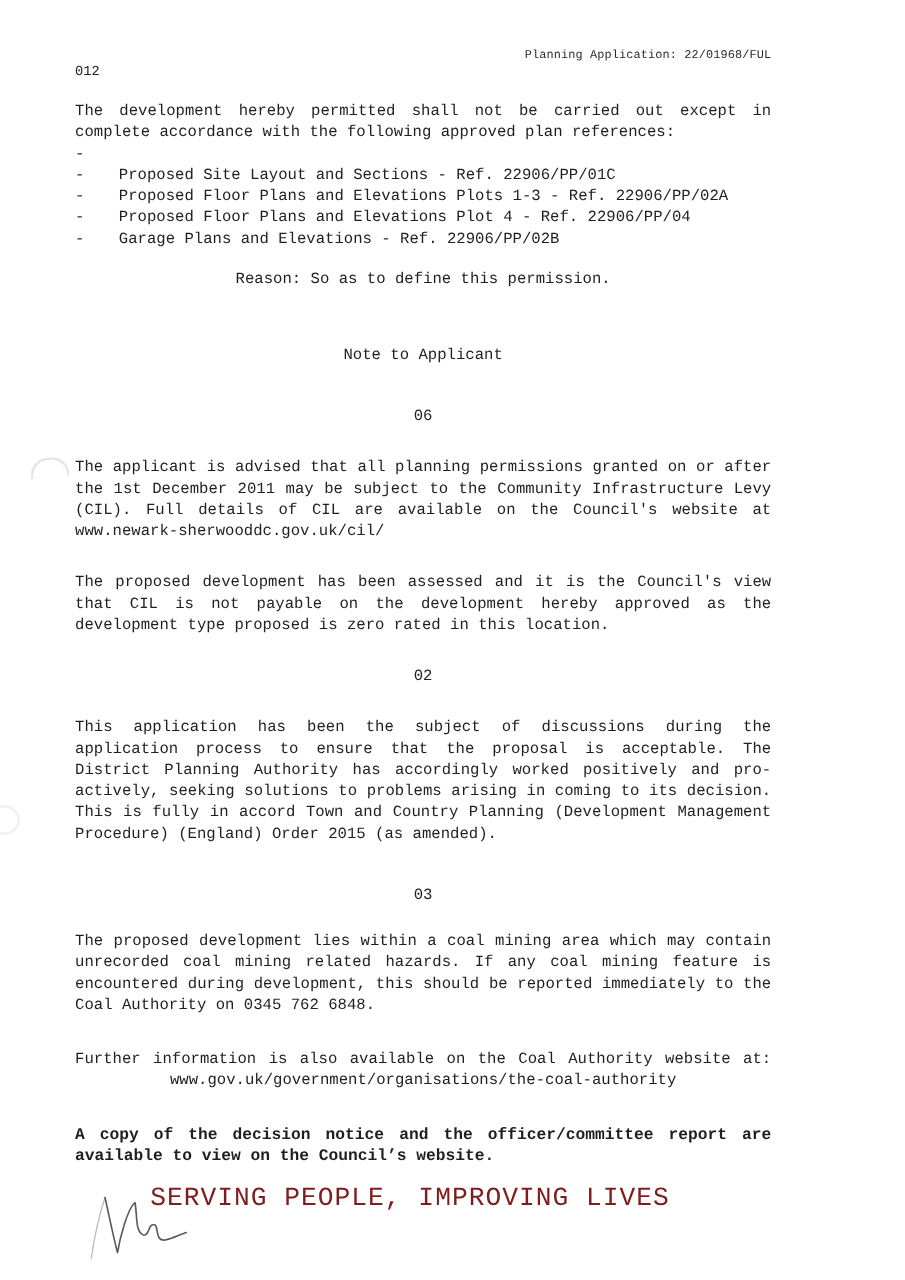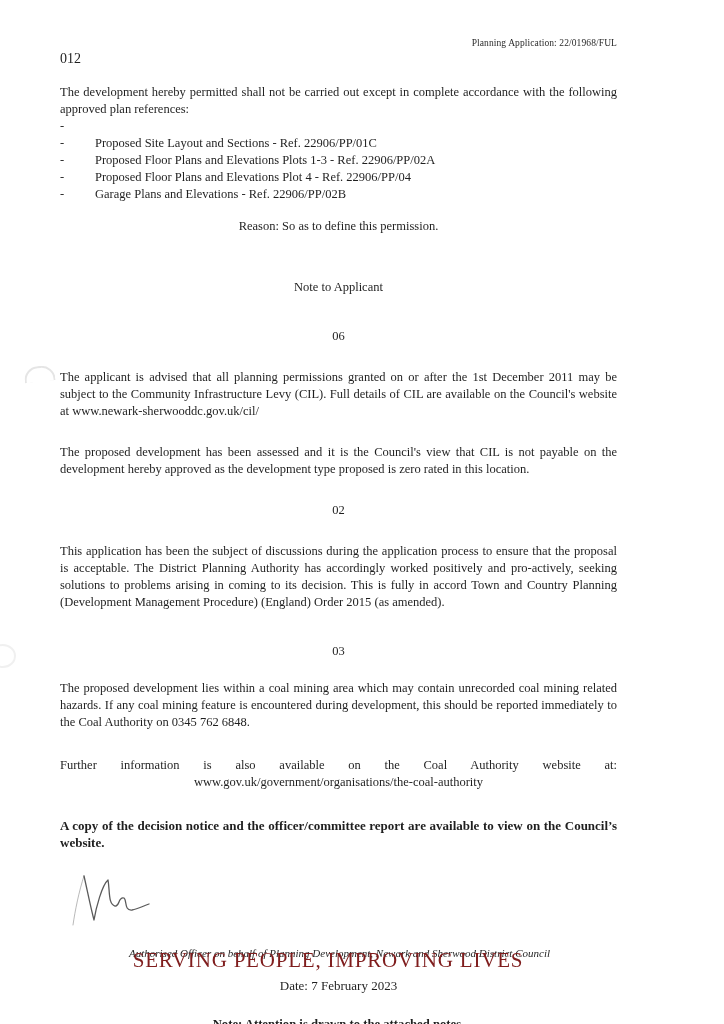--- a/index.html
+++ b/index.html
@@ -5,34 +5,34 @@
   html, body {
     margin: 0;
     padding: 0;
     background: #ffffff;
   }
   .page {
     position: relative;
     width: 656px;
     height: 1024px;
     background: #ffffff;
-    font-family: Liberation Serif, serif;
+    font-family: Liberation Mono, monospace;
     color: #1f1f1f;
     overflow: hidden;
     box-sizing: border-box;
     padding: 38px 39px 0 60px;
   }
   .header-ref {
     font-size: 9.5px;
     color: #2a2a2a;
     text-align: right;
     letter-spacing: 0.1px;
   }
   .cond-num {
-    font-size: 14px;
+    font-size: 11px;
     margin-top: 3px;
   }
   p {
     margin: 0;
     font-size: 12.5px;
     line-height: 17px;
     text-align: center;
   }
   .justify {
     text-align: justify;

